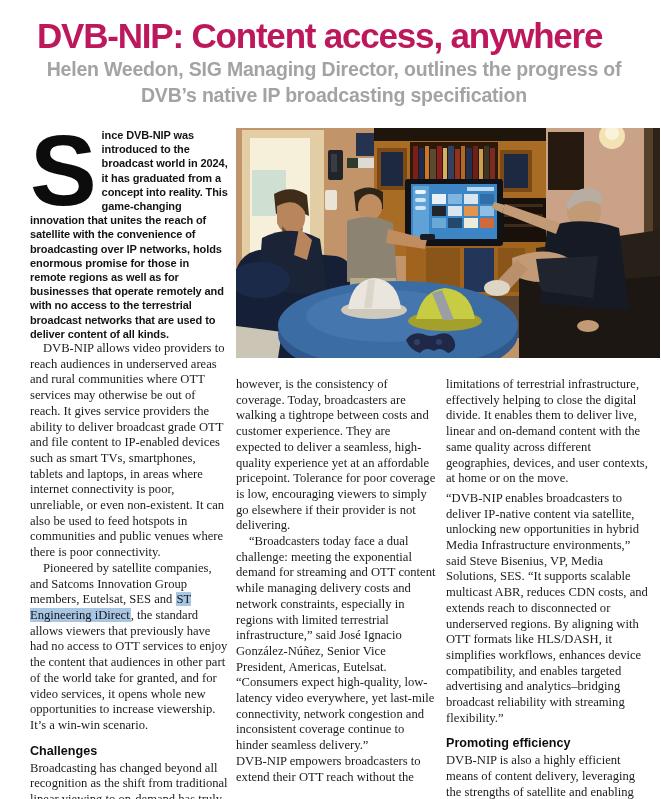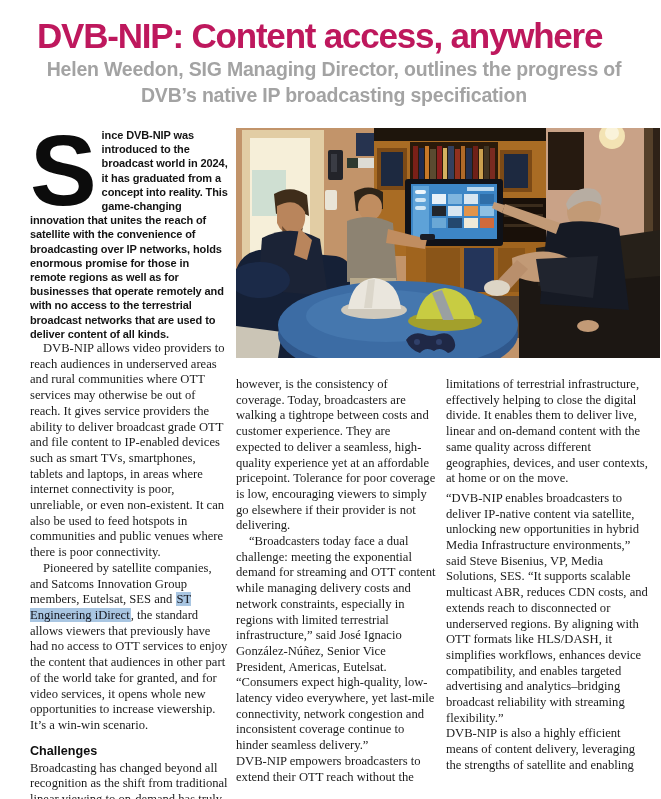--- a/index.html
+++ b/index.html
@@ -238,14 +238,15 @@
 
 <div class="col col2">
   <p class="serif">however, is the consistency of coverage. Today, broadcasters are walking a tightrope between costs and customer experience. They are expected to deliver a seamless, high-quality experience yet at an affordable pricepoint. Tolerance for poor coverage is low, encouraging viewers to simply go elsewhere if their provider is not delivering.</p>
   <p class="serif indent">“Broadcasters today face a dual challenge: meeting the exponential demand for streaming and OTT content while managing delivery costs and network constraints, especially in regions with limited terrestrial infrastructure,” said José Ignacio González-Núñez, Senior Vice President, Americas, Eutelsat. “Consumers expect high-quality, low-latency video everywhere, yet last-mile connectivity, network congestion and inconsistent coverage continue to hinder seamless delivery.”</p>
   <p class="serif">DVB-NIP empowers broadcasters to extend their OTT reach without the</p>
 </div>
 
 <div class="col col3">
   <p class="serif">limitations of terrestrial infrastructure, effectively helping to close the digital divide. It enables them to deliver live, linear and on-demand content with the same quality across different geographies, devices, and user contexts, at home or on the move.</p>
   <p class="serif gap">“DVB-NIP enables broadcasters to deliver IP-native content via satellite, unlocking new opportunities in hybrid Media Infrastructure environments,” said Steve Bisenius, VP, Media Solutions, SES.  “It supports scalable multicast ABR, reduces CDN costs, and extends reach to disconnected or underserved regions. By aligning with OTT formats like HLS/DASH, it simplifies workflows, enhances device compatibility, and enables targeted advertising and analytics–bridging broadcast reliability with streaming flexibility.”</p>
+  <h3 class="subhead">Promoting efficiency</h3>
   <p class="serif">DVB-NIP is also a highly efficient means of content delivery, leveraging the strengths of satellite and enabling</p>
 </div>
 
 </body></html>

